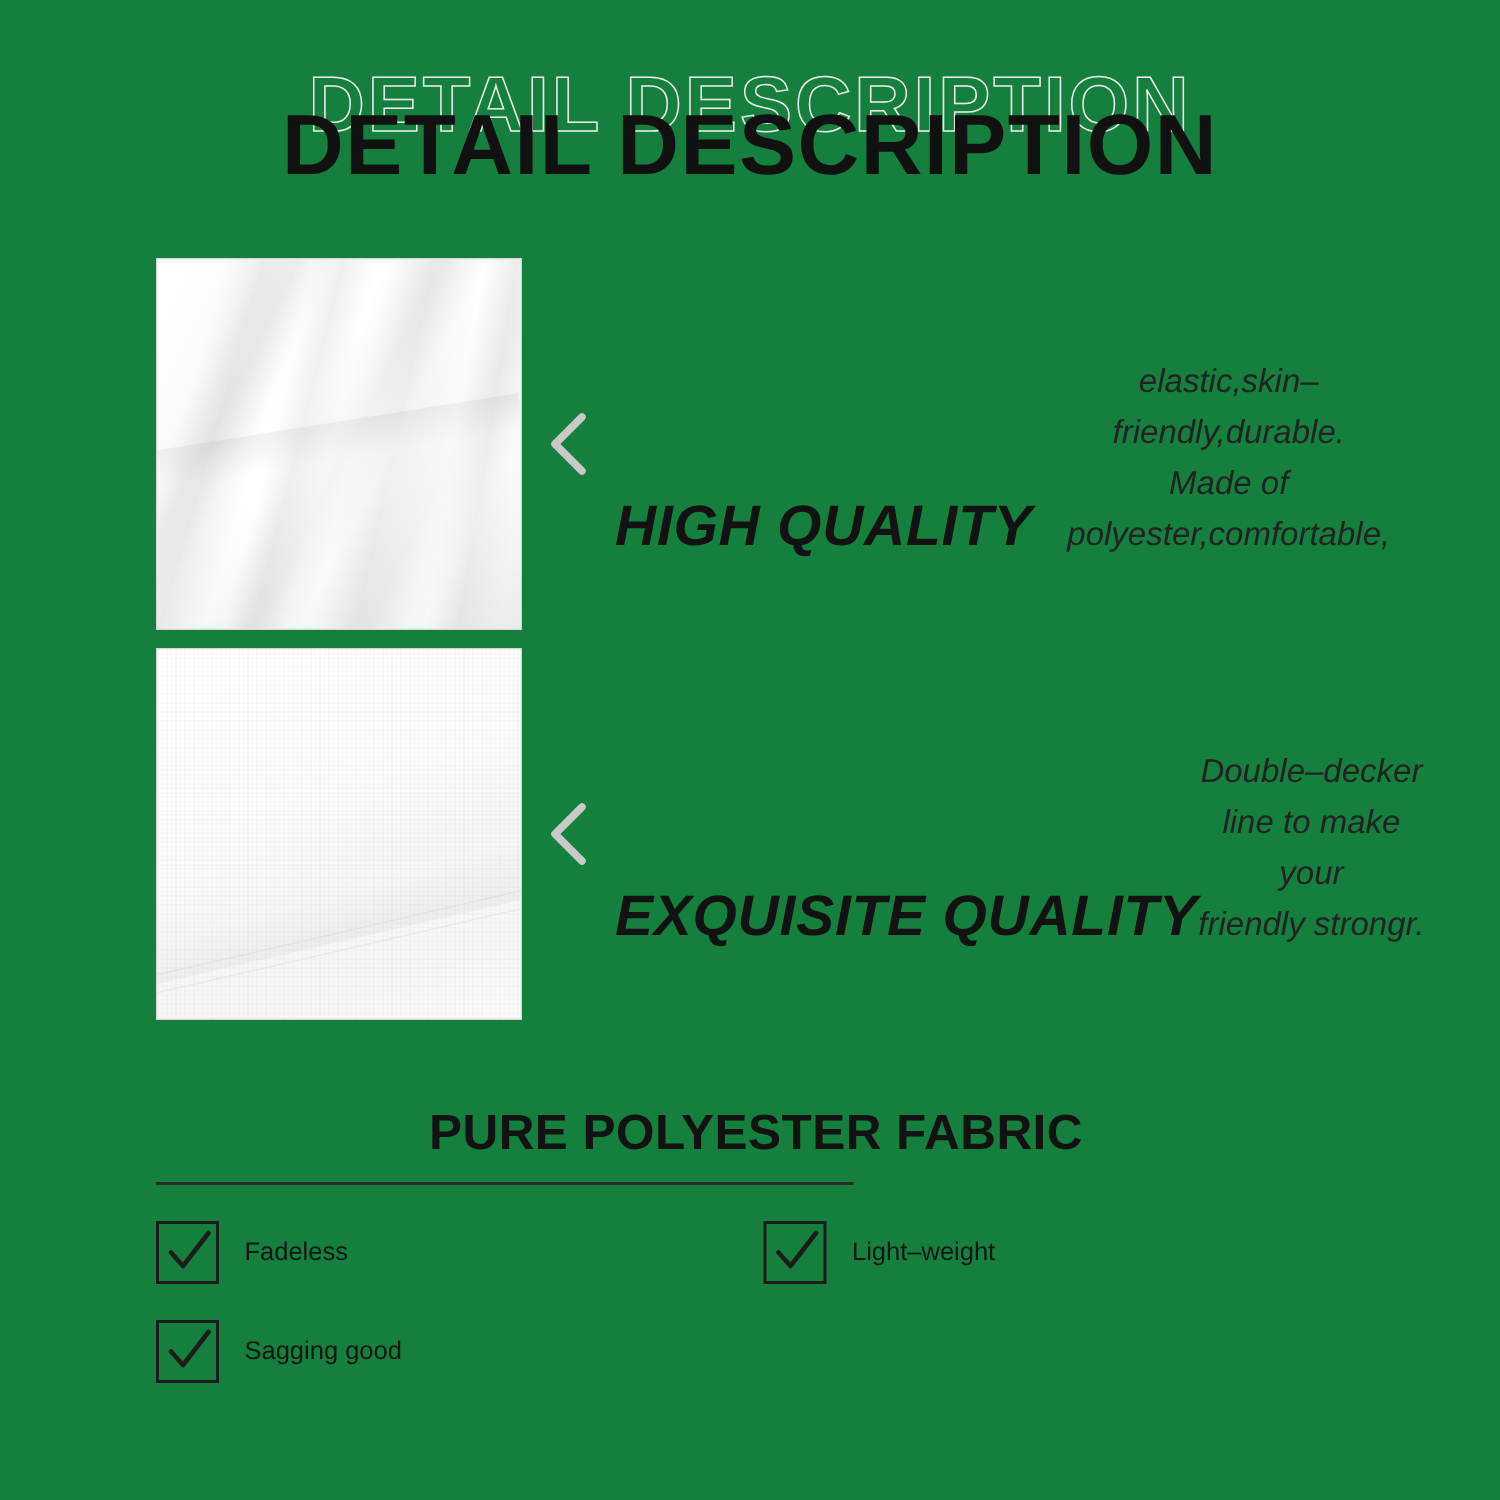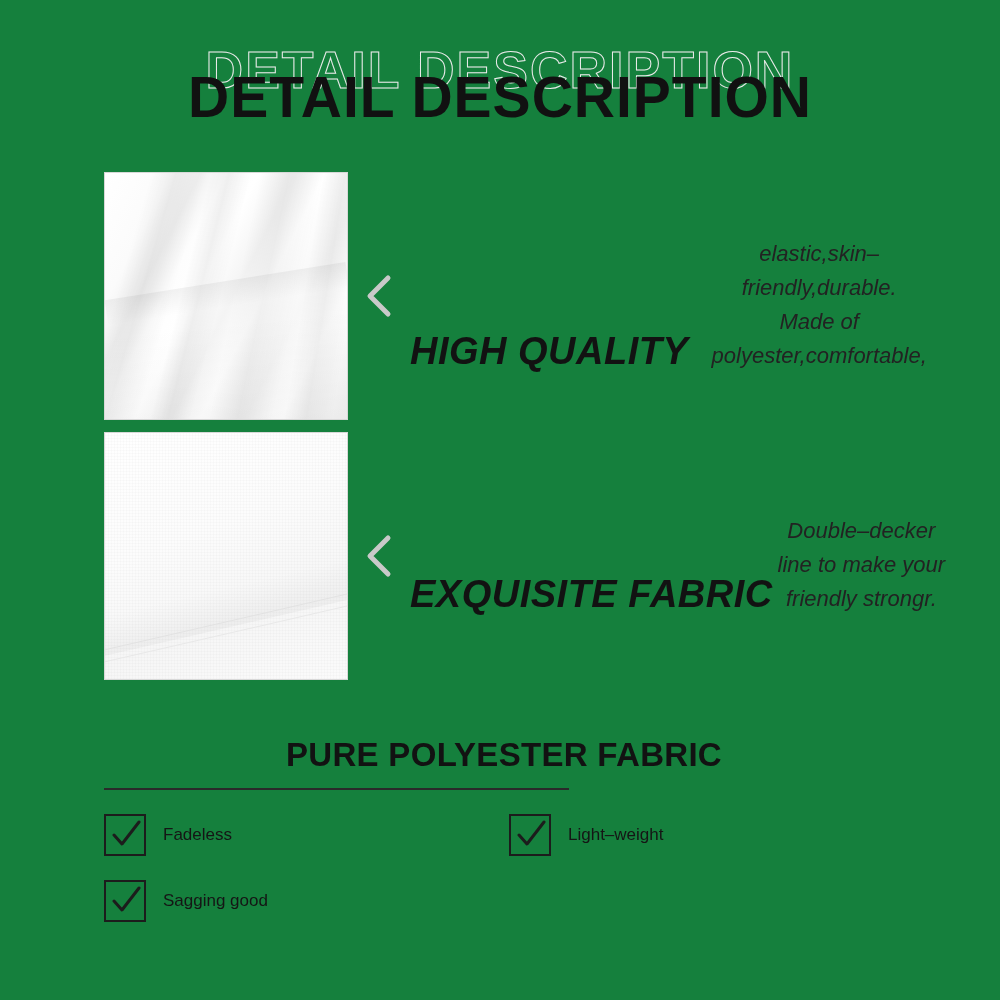--- a/index.html
+++ b/index.html
@@ -264,21 +264,21 @@
       <div class="hem-shadow"></div>
       <div class="hem-line h1"></div>
       <div class="hem-line h2"></div>
     </div>
     <div class="chevron">
       <svg width="34" height="48" viewBox="0 0 34 48" aria-hidden="true">
         <polyline points="26,6 8,24 26,42" fill="none" stroke="#c9c9c9" stroke-width="5" stroke-linecap="round" stroke-linejoin="round"></polyline>
       </svg>
     </div>
     <div class="feature-text">
-      <div class="feature-title">EXQUISITE FABRIC</div>
+      <div class="feature-title">EXQUISITE QUALITY</div>
       <div class="feature-desc">
         <span class="line">Double–decker line to make your</span>
         <span class="line">friendly strongr.</span>
       </div>
     </div>
   </div>
 
   <div class="bottom">
     <div class="bottom-title">PURE POLYESTER FABRIC</div>
     <div class="bottom-rule"></div>

